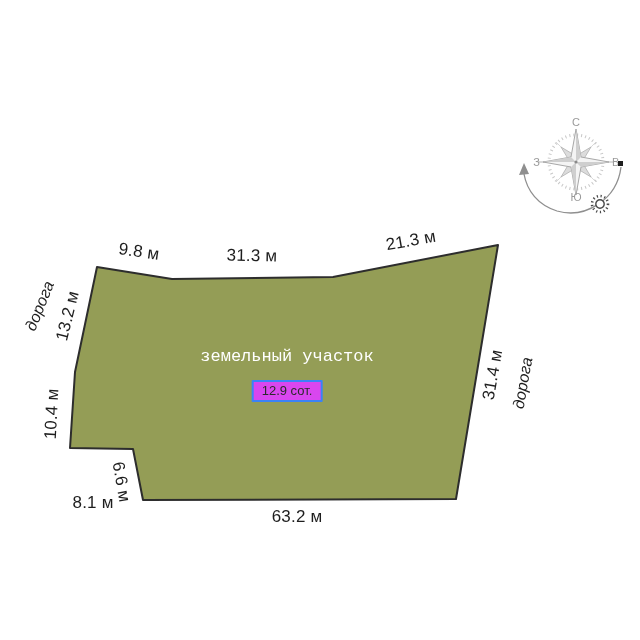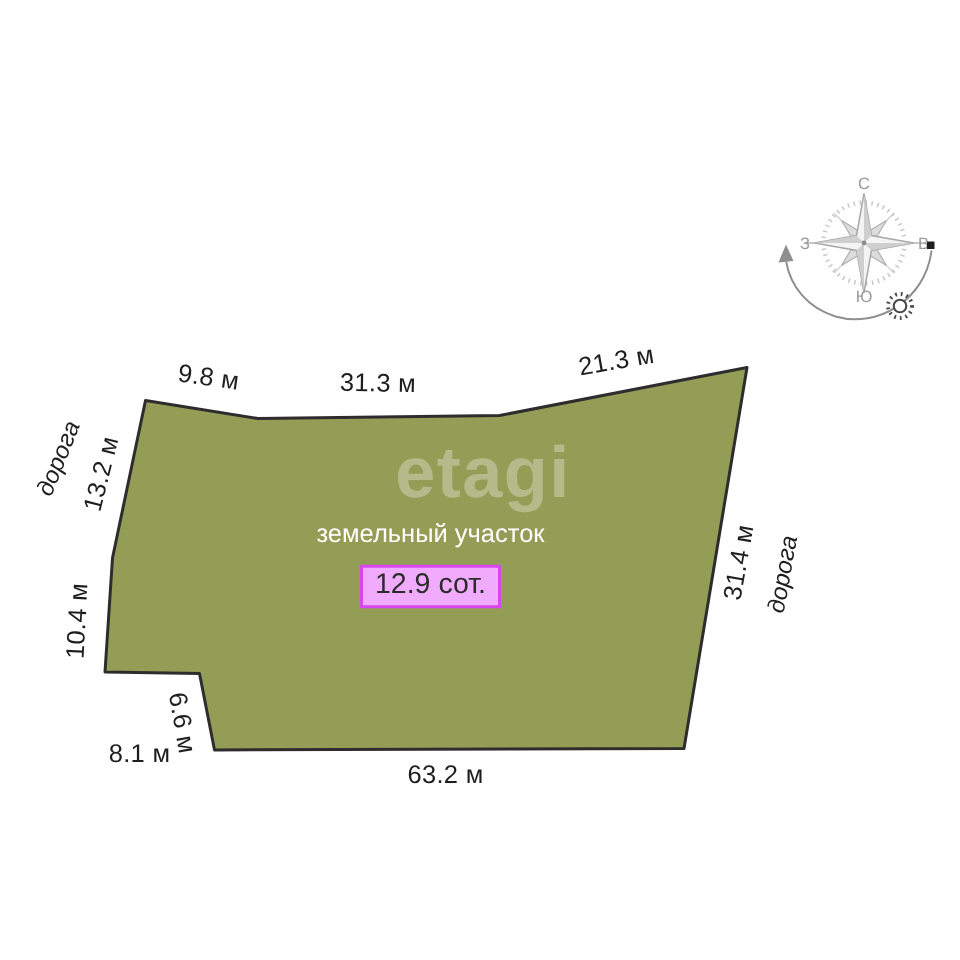--- a/index.html
+++ b/index.html
@@ -15,26 +15,26 @@
   .road{
     position:absolute;transform:translate(-50%,-50%);
     font-size:16px;font-weight:500;color:#1e1e1e;white-space:nowrap;font-style:italic;
   }
   #watermark{
     position:absolute;left:322px;top:316px;transform:translate(-50%,-50%);
     font-size:48px;font-weight:bold;color:rgba(255,255,255,0.30);letter-spacing:1px;
   }
   #plot-title{
     position:absolute;left:287px;top:356px;transform:translate(-50%,-50%);
-    font-size:17px;color:#ffffff;white-space:nowrap;
+    font-size:17px;color:#ffffff;white-space:nowrap;font-family:Liberation Mono, monospace;
   }
   #area-badge{
     position:absolute;left:287px;top:391px;transform:translate(-50%,-50%);
-    background:#f0abfc;border:2px solid #d946ef;border-radius:1px;
-    padding:1px 8px 2px 8px;font-size:19px;color:#2b2b2b;white-space:nowrap;
+    background:#d946ef;border:2px solid #3b82f6;border-radius:1px;
+    padding:1px 8px 2px 8px;font-size:13px;color:#2b2b2b;white-space:nowrap;
   }
   .compass-letter{font-size:11px;fill:#9a9a9a;font-family:"Liberation Sans",sans-serif;}
 </style>
 </head>
 <body>
 
 <div id="stage">
 
   <svg id="plot-svg" width="640" height="640" viewBox="0 0 640 640">
     <polygon stroke-width="2" stroke-linejoin="round" points="97,267 172,279 333,277 498,245 456,499 143,500 133,449 70,448 75,372" fill="#949d56" stroke="#2d2d2d"></polygon>
@@ -65,21 +65,20 @@
       <polygon points="524,163 519,175 529,174" fill="#8f8f8f"></polygon>
       <rect x="618" y="161" width="5" height="5" fill="#1e1e1e"></rect>
 
       <g transform="translate(600,204)">
         <circle r="8" fill="none" stroke="#4a4a4a" stroke-width="2.6" stroke-dasharray="1.2 2.6"></circle>
         <circle r="4.2" fill="#ffffff" stroke="#4a4a4a" stroke-width="1.4"></circle>
       </g>
     </g>
   </svg>
 
-  <div id="watermark">etagi</div>
   <div id="plot-title">земельный участок</div>
   <div id="area-badge">12.9 сот.</div>
 
   <div class="dim" style="left:139px;top:252px;transform:translate(-50%,-50%) rotate(8deg);">9.8 м</div>
   <div class="dim" style="left:252px;top:256px;transform:translate(-50%,-50%) rotate(1deg);">31.3 м</div>
   <div class="dim" style="left:411px;top:241px;transform:translate(-50%,-50%) rotate(-10deg);">21.3 м</div>
   <div class="dim" style="left:68px;top:316px;transform:translate(-50%,-50%) rotate(-76deg);">13.2 м</div>
   <div class="dim" style="left:52px;top:414px;transform:translate(-50%,-50%) rotate(-87deg);">10.4 м</div>
   <div class="dim" style="left:93px;top:466px;margin-top:37px;">8.1 м</div>
   <div class="dim" style="left:121px;top:482px;transform:translate(-50%,-50%) rotate(80deg);">6.6 м</div>

